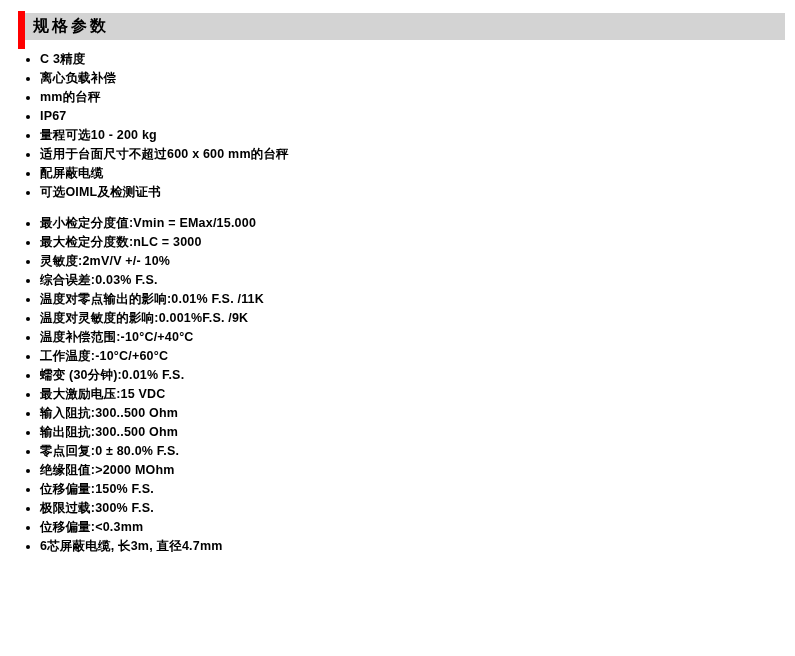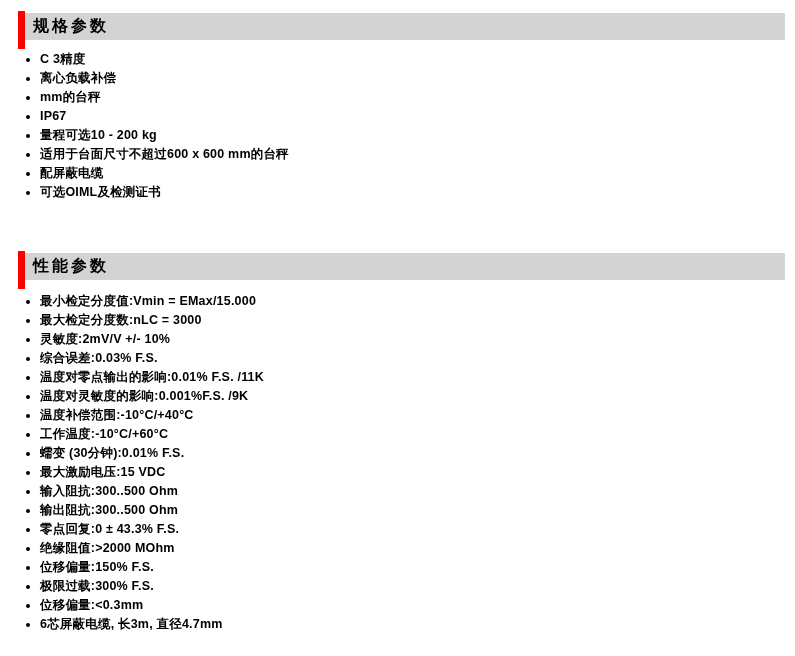--- a/index.html
+++ b/index.html
@@ -77,39 +77,35 @@
     <li>C 3精度</li>
     <li>离心负载补偿</li>
     <li>mm的台秤</li>
     <li>IP67</li>
     <li>量程可选10 - 200 kg</li>
     <li>适用于台面尺寸不超过600 x 600 mm的台秤</li>
     <li>配屏蔽电缆</li>
     <li>可选OIML及检测证书</li>
   </ul>
 
-  <div class="section-header second">
-    <span class="accent-bar"></span>
-    <span class="section-title">性能参数</span>
-  </div>
 
   <ul class="spec-list second">
     <li>最小检定分度值:Vmin = EMax/15.000</li>
     <li>最大检定分度数:nLC = 3000</li>
     <li>灵敏度:2mV/V +/- 10%</li>
     <li>综合误差:0.03% F.S.</li>
     <li>温度对零点输出的影响:0.01% F.S. /11K</li>
     <li>温度对灵敏度的影响:0.001%F.S. /9K</li>
     <li>温度补偿范围:-10°C/+40°C</li>
     <li>工作温度:-10°C/+60°C</li>
     <li>蠕变 (30分钟):0.01% F.S.</li>
     <li>最大激励电压:15 VDC</li>
     <li>输入阻抗:300..500 Ohm</li>
     <li>输出阻抗:300..500 Ohm</li>
-    <li>零点回复:0 ± 43.3% F.S.</li>
+    <li>零点回复:0 ± 80.0% F.S.</li>
     <li>绝缘阻值:&gt;2000 MOhm</li>
     <li>位移偏量:150% F.S.</li>
     <li>极限过载:300% F.S.</li>
     <li>位移偏量:&lt;0.3mm</li>
     <li>6芯屏蔽电缆, 长3m, 直径4.7mm</li>
   </ul>
 
 </div>
 
 </body></html>

